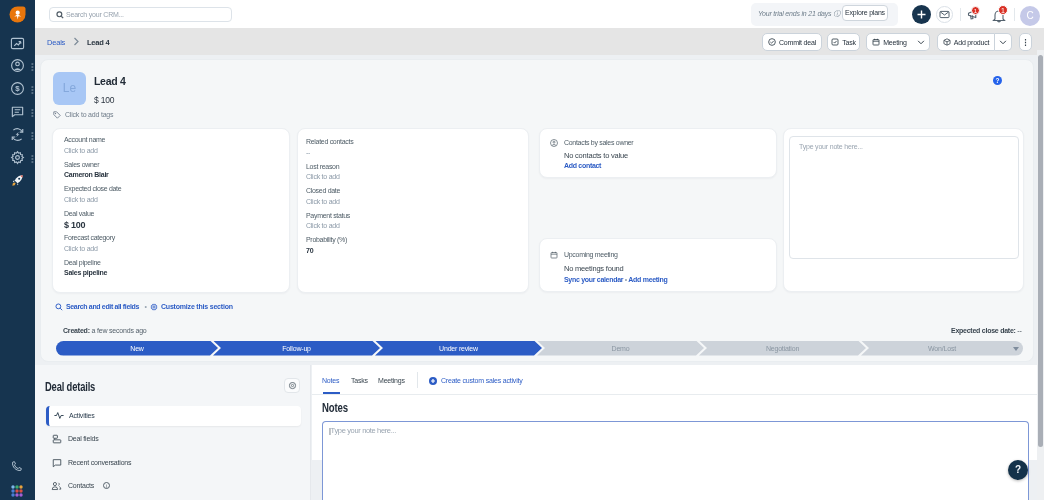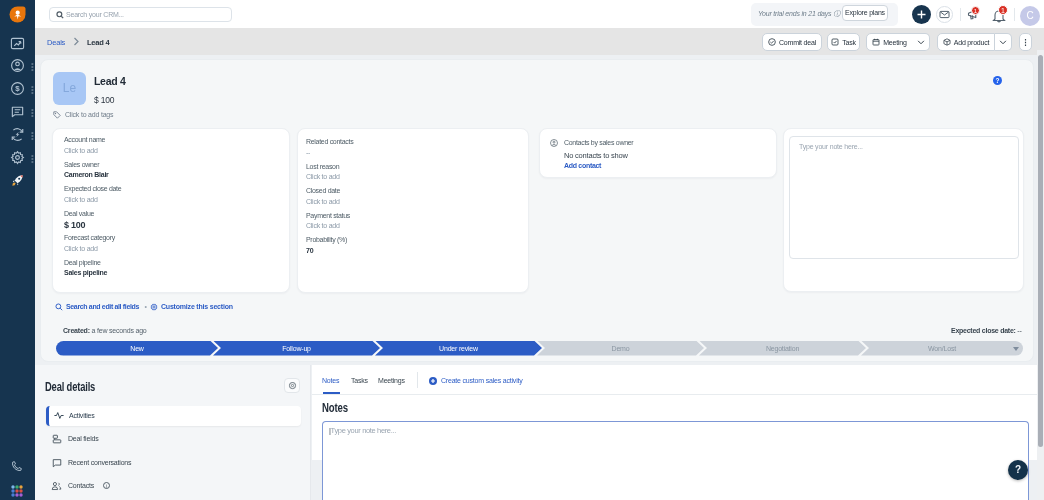--- a/index.html
+++ b/index.html
@@ -183,22 +183,31 @@
       <div class="abs fvalue strong" style="left:8px;top:117.5px;">70</div>
     </div>
 
     <div class="wcard" style="left:498px;top:68px;width:238px;height:50px;">
       <svg class="abs" style="left:10px;top:10px;" width="8" height="8" viewBox="0 0 16 16" fill="none" stroke="#55616b" stroke-width="1.4">
         <circle cx="8" cy="8" r="7"></circle>
         <circle cx="8" cy="6.3" r="2"></circle>
         <path d="M4.2 13 a4.6 4.6 0 0 1 7.6 0"></path>
       </svg>
       <div class="abs flabel" style="left:24px;top:10px;">Contacts by sales owner</div>
-      <div class="abs" style="left:24px;top:21.5px;font-size:7.5px;color:#39454f;letter-spacing:-0.2px;">No contacts to show</div>
+      <div class="abs" style="left:24px;top:21.5px;font-size:7.5px;color:#39454f;letter-spacing:-0.2px;">No contacts to value</div>
       <div class="abs link" style="left:24px;top:32.5px;font-size:7px;font-weight:bold;letter-spacing:-0.3px;">Add contact</div>
+    </div>
+    <div class="wcard" style="left:498px;top:178px;width:238px;height:54px;">
+      <svg class="abs" style="left:10px;top:12px;" width="8" height="8" viewBox="0 0 12 12" fill="none" stroke="#55616b" stroke-width="1.1">
+        <rect x="1.5" y="2.3" width="9" height="8.2" rx="1"></rect>
+        <path d="M1.5 4.8 h9 M3.8 1.2 v2 M8.2 1.2 v2"></path>
+      </svg>
+      <div class="abs flabel" style="left:24px;top:12px;">Upcoming meeting</div>
+      <div class="abs" style="left:24px;top:25px;font-size:7.5px;color:#39454f;letter-spacing:-0.2px;">No meetings found</div>
+      <div class="abs link" style="left:24px;top:37px;font-size:7px;font-weight:bold;letter-spacing:-0.3px;">Sync your calendar <span style="color:#9aa6b2;">•</span> Add meeting</div>
     </div>
 
     <div class="wcard" style="left:742px;top:68px;width:241px;height:164px;">
       <div class="abs" style="left:5px;top:7px;width:230px;height:123px;border:1px solid #dfe4e9;border-radius:4px;background:#fff;">
         <div class="abs" style="left:9px;top:6px;font-size:7px;color:#9aa5b1;letter-spacing:-0.2px;">Type your note here...</div>
       </div>
     </div>
 
     <svg class="abs" style="left:14px;top:243px;" width="8" height="8" viewBox="0 0 10 10" fill="none" stroke="#2c5cc5" stroke-width="1.2">
       <circle cx="4.2" cy="4.2" r="3"></circle>

